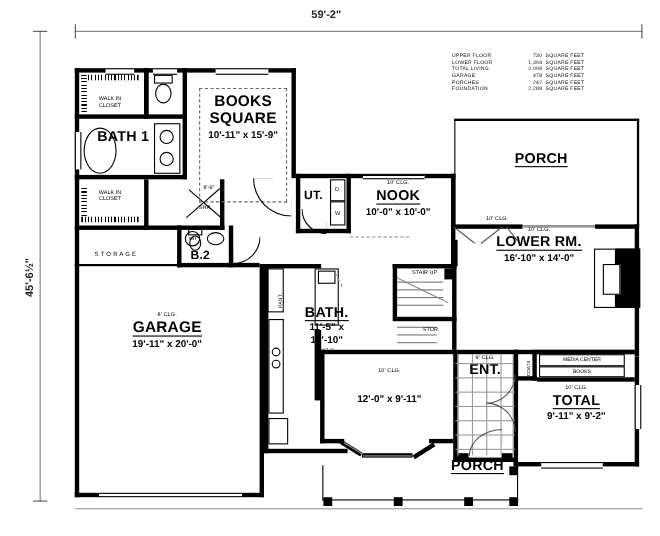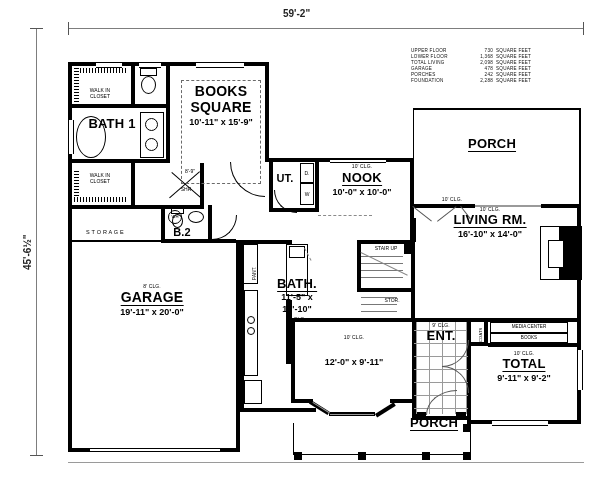--- a/index.html
+++ b/index.html
@@ -257,21 +257,21 @@
   <div class="dashline" style="left:305px;top:248px;width:14px;transform:rotate(62deg);transform-origin:0 0;"></div>
 
   <div class="rmname ul" style="left:492px;top:136px;font-size:13px;">PORCH</div>
   <div class="clg" style="left:452px;top:196px;">10' CLG.</div>
 
   <div class="thin" style="left:413px;top:206px;width:24px;height:1px;background:#555;transform:rotate(38deg);transform-origin:0 0;"></div>
   <div class="thin" style="left:437px;top:221px;width:24px;height:1px;background:#555;transform:rotate(-38deg);transform-origin:0 0;"></div>
   <div class="thin" style="left:461px;top:206px;width:16px;height:1px;background:#555;transform:rotate(52deg);transform-origin:0 0;"></div>
 
   <div class="clg" style="left:490px;top:206px;">10' CLG.</div>
-  <div class="rmname ul" style="left:490px;top:212px;font-size:13px;">LIVING RM.</div>
+  <div class="rmname ul" style="left:490px;top:212px;font-size:13px;">LOWER RM.</div>
   <div class="rmdim" style="left:490px;top:229px;font-size:9px;">16'-10" x 14'-0"</div>
 
   <div class="wall" style="left:68px;top:240px;width:104px;height:2px;"></div>
   <div class="tinyl" style="left:86px;top:229px;font-size:5.5px;">S T O R A G E</div>
   <div class="circ" style="left:168px;top:210px;width:14px;height:14px;"></div>
   <div class="tiny" style="left:175px;top:214px;font-size:4.2px;">WH</div>
 
   <div class="wall" style="left:161px;top:205px;width:4px;height:38px;"></div>
   <div class="wall" style="left:208px;top:205px;width:4px;height:38px;"></div>
   <div class="wall" style="left:161px;top:239px;width:75px;height:4px;"></div>

